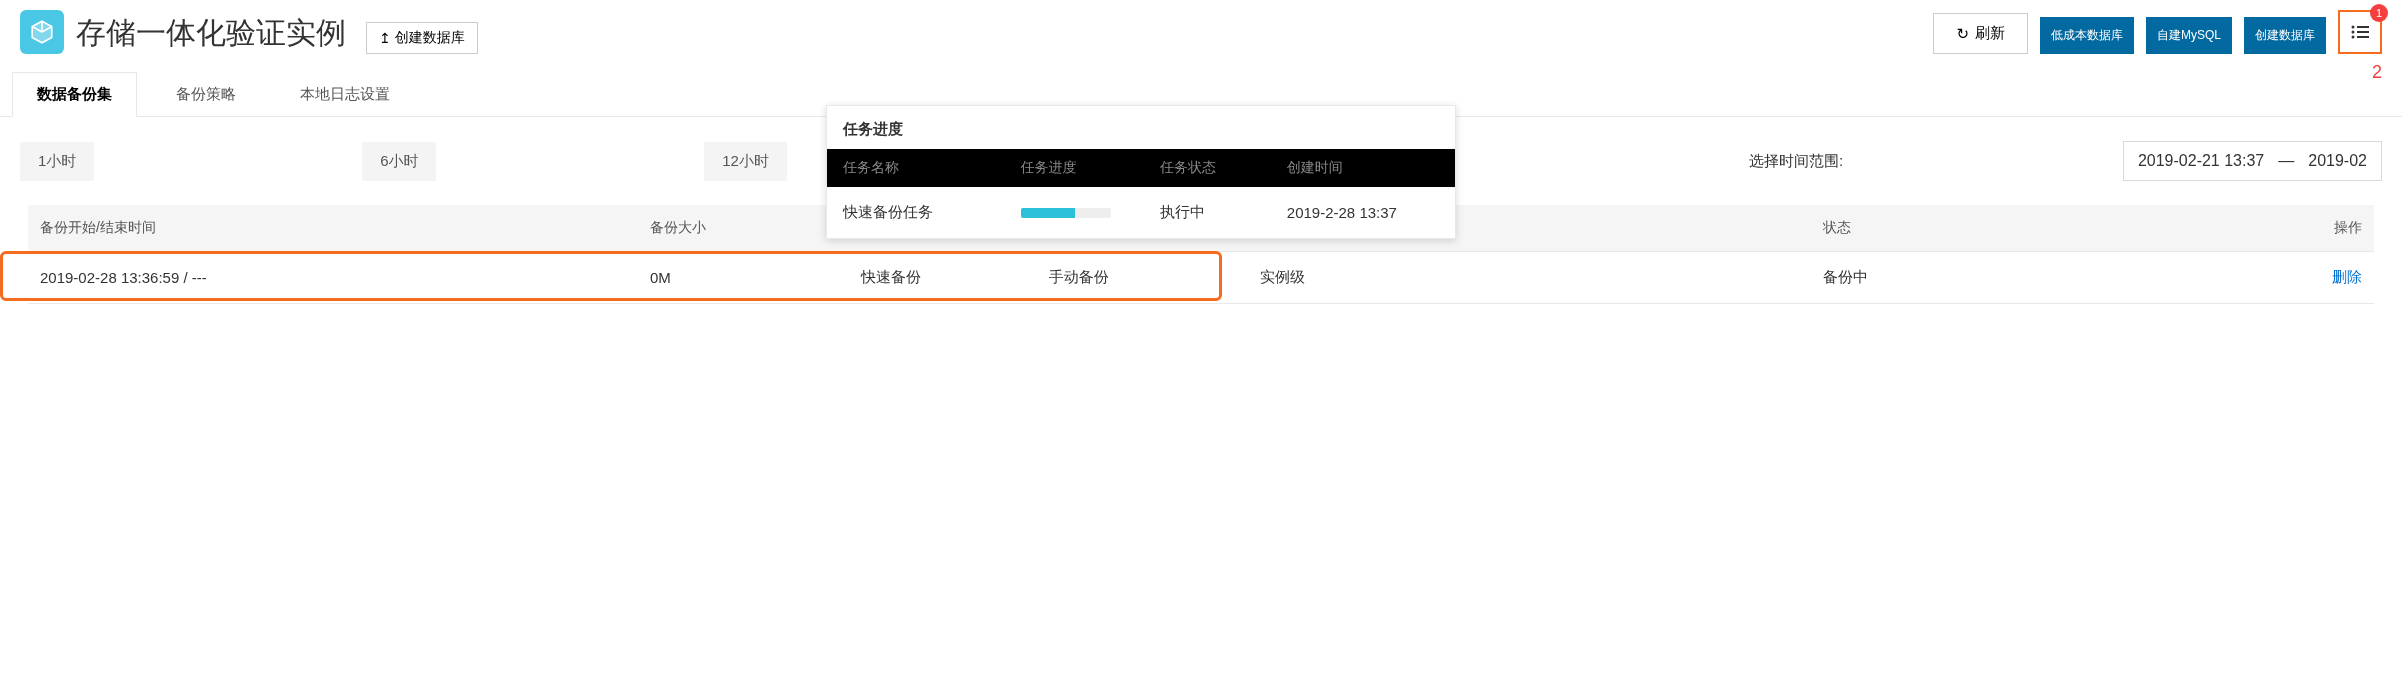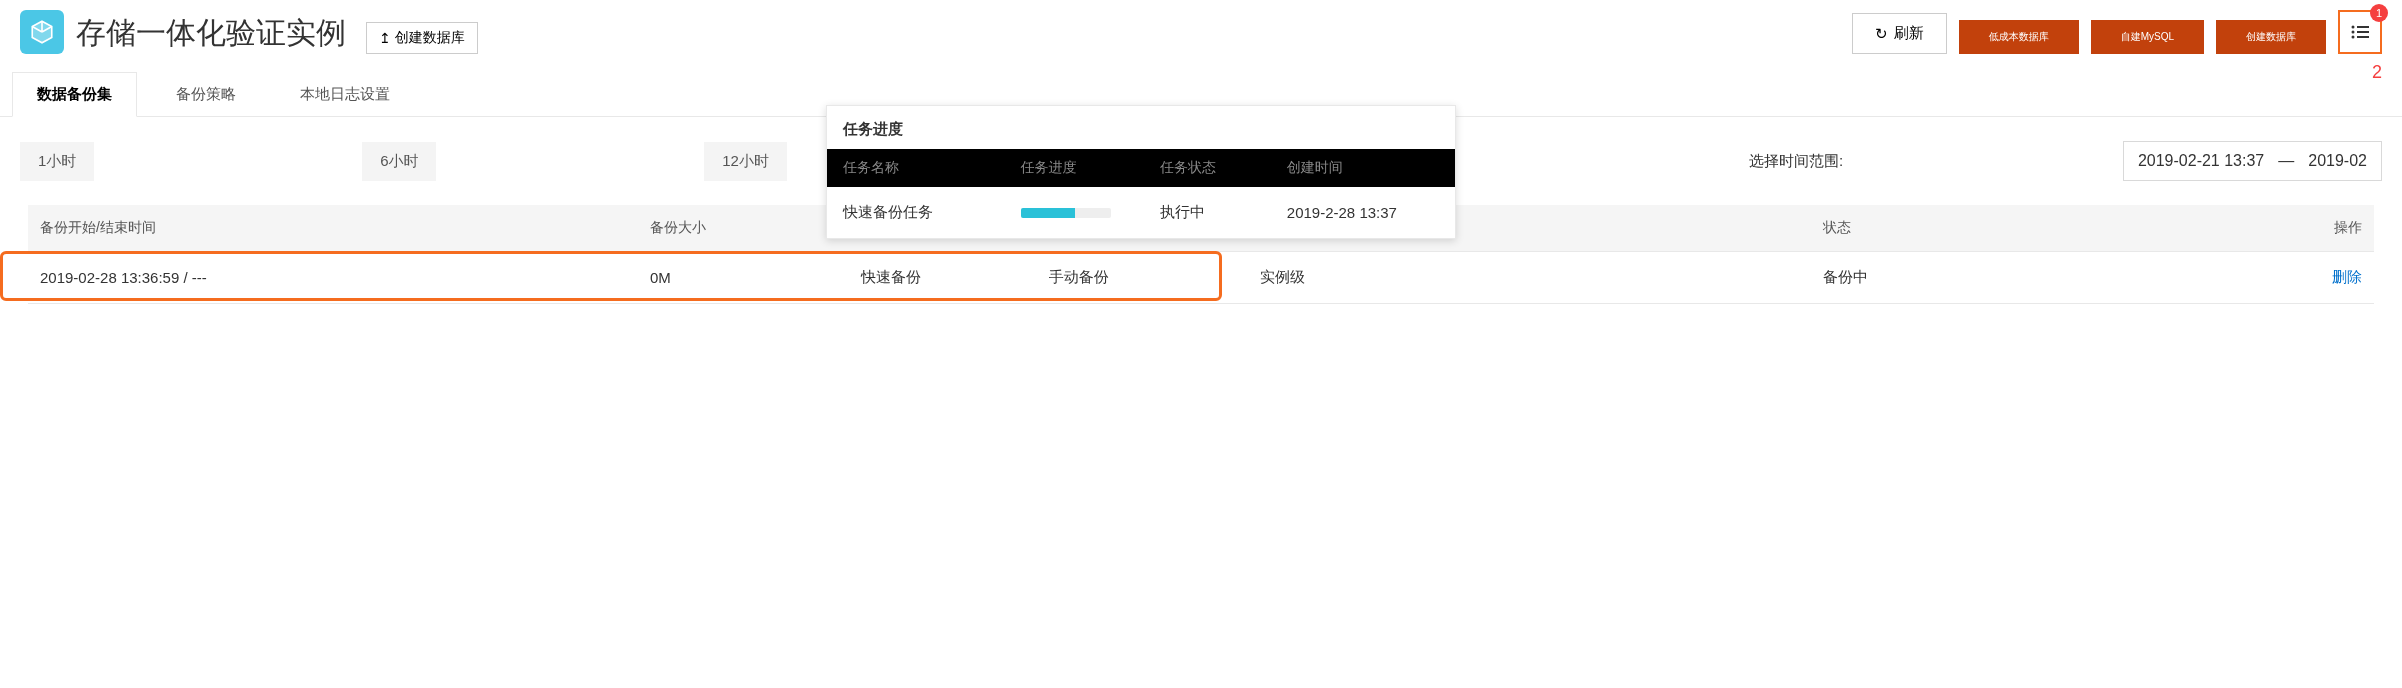--- a/index.html
+++ b/index.html
@@ -49,25 +49,25 @@
   border: 1px solid #ccc;
   background: #fff;
   padding: 10px 22px;
   font-size: 15px;
   cursor: pointer;
   display: inline-flex;
   align-items: center;
   gap: 6px;
 }
 .primary-btn {
-  background: #c2410c;
+  background: #0369a1;
   color: #fff;
   border: none;
-  padding: 10px 30px;
-  font-size: 10px;
+  padding: 10px 11px;
+  font-size: 12px;
   cursor: pointer;
 }
 .icon-btn {
   border: 2px solid #f56c1f;
   background: #fff;
   width: 44px;
   height: 44px;
   display: flex;
   align-items: center;
   justify-content: center;

